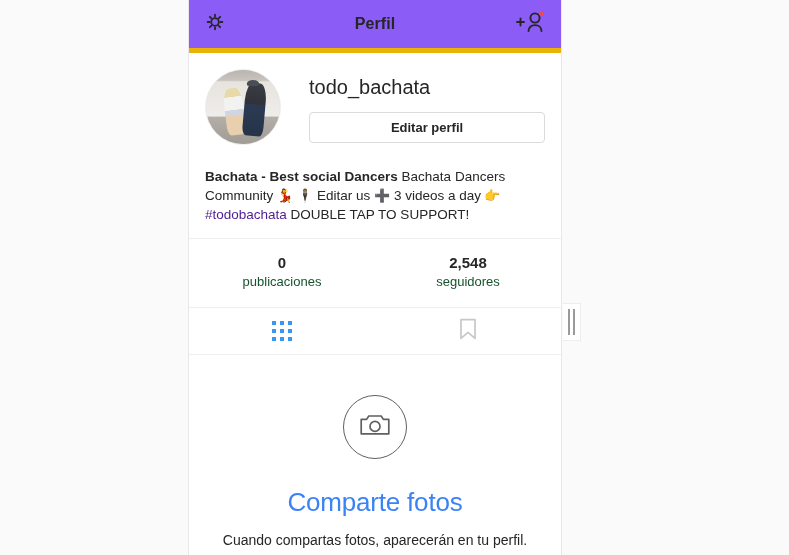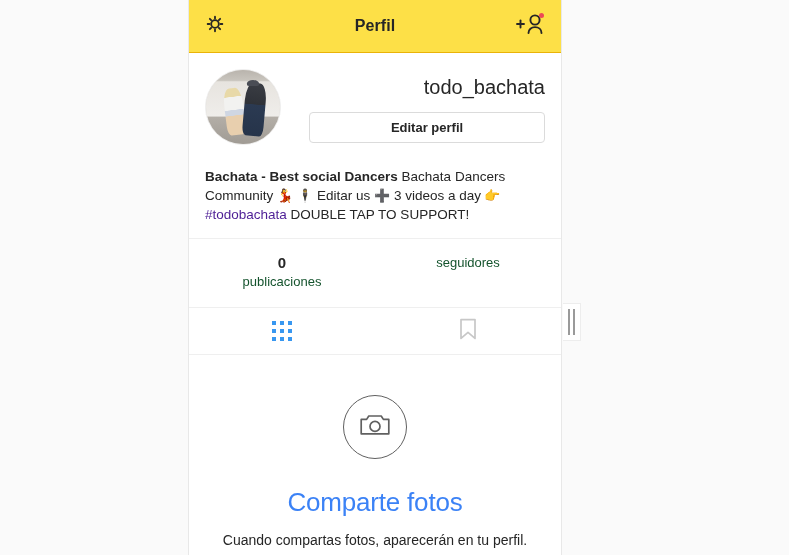--- a/index.html
+++ b/index.html
@@ -27,27 +27,27 @@
     border-right: 1px solid #e8e8e8;
     box-sizing: border-box;
     display: flex;
     flex-direction: column;
   }
 
   
   #app-header {
     height: 53px;
     flex: 0 0 53px;
-    border-bottom: 1px solid #eab308;
+    border-bottom: 5px solid #eab308;
     display: flex;
     align-items: center;
     justify-content: space-between;
     padding: 0 16px;
     box-sizing: border-box;
-    background: #fde047;
+    background: #8b5cf6;
   }
   #app-header .title {
     font-size: 16px;
     font-weight: bold;
     color: #262626;
     letter-spacing: .1px;
   }
   .hdr-btn {
     width: 34px;
     height: 30px;
@@ -123,21 +123,20 @@
   }
   #username {
     font-size: 20px;
     color: #262626;
     font-weight: 400;
     line-height: 24px;
     margin-bottom: 13px;
     white-space: nowrap;
     overflow: hidden;
     text-overflow: ellipsis;
-    text-align: right;
   }
   #edit-profile-button {
     display: block;
     width: 100%;
     box-sizing: border-box;
     text-align: center;
     padding: 6px 16px;
     font-size: 13px;
     font-weight: bold;
     color: #262626;
@@ -315,20 +314,21 @@
   <div id="bio-section">
     <span class="bio-name">Bachata - Best social Dancers</span><span> Bachata Dancers Community </span><span class="emo">💃</span> <span class="emo">🕴</span><span> Editar us </span><span class="emo">➕</span><span> 3 videos a day </span><span class="emo">👉</span> <span class="bio-tag">#todobachata</span><span> DOUBLE TAP TO SUPPORT!</span>
   </div>
 
   <div id="stats-row">
     <div class="stat">
       <span class="num">0</span>
       <span class="lbl">publicaciones</span>
     </div>
     <div class="stat">
+      <span class="num">2,548</span>
       <span class="lbl">seguidores</span>
     </div>
   </div>
 
   <div id="tab-bar">
     <div class="tab">
       <span class="grid-icon">
         <i></i>
           <i></i>
           <i></i>

